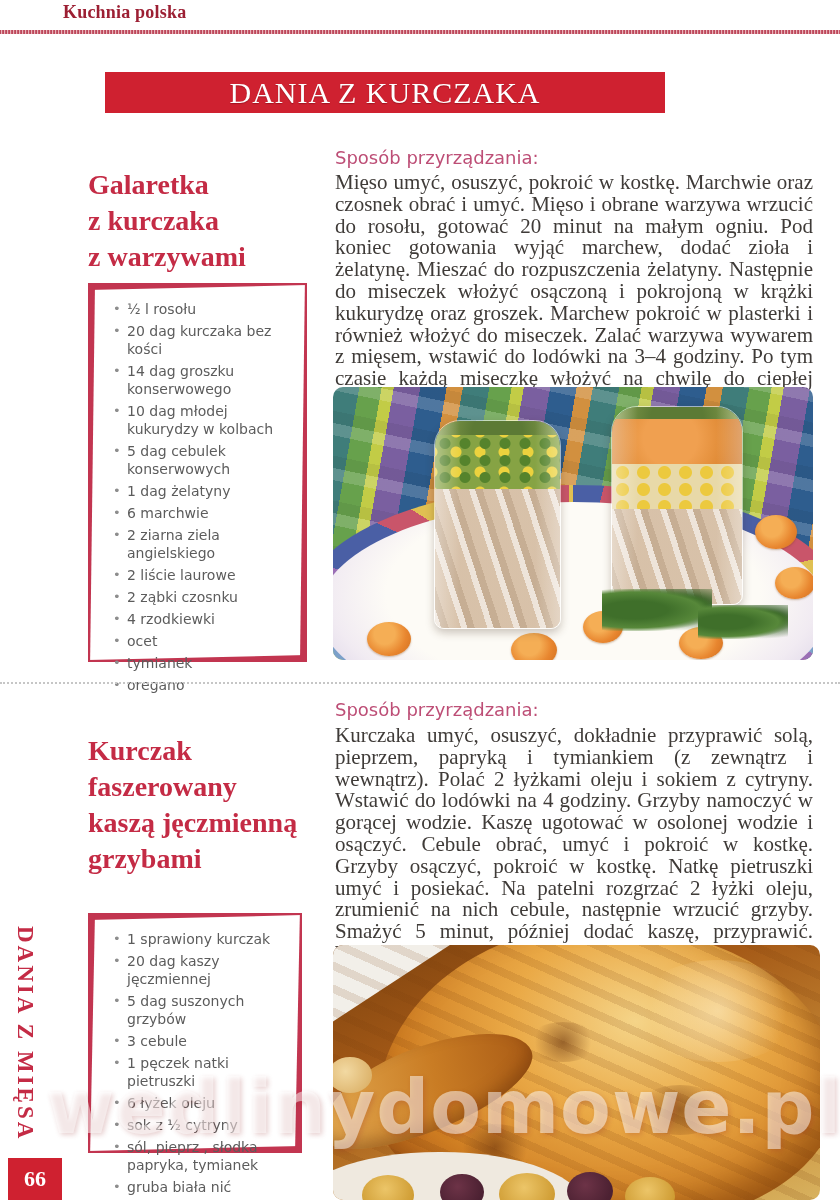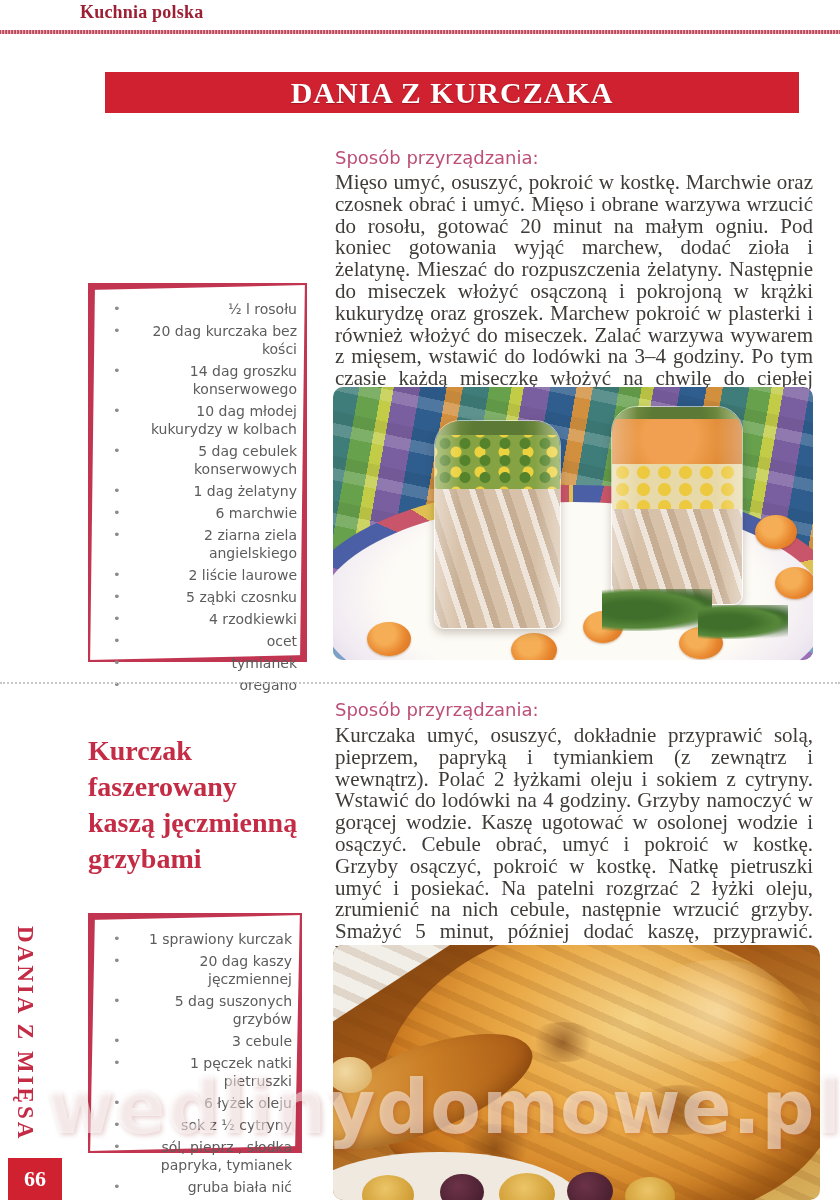--- a/index.html
+++ b/index.html
@@ -1,44 +1,44 @@
 <!DOCTYPE html>
 <html lang="pl" style="--accent-red: #cf2130; --frame-red: #c23550; --title-crimson: #c42b45; --heading-pink: #bd4e76; --body-text: #3f3b38; --ingredient-text: #5c5c5c; --header-maroon: #9c1f33;"><head>
 <meta charset="utf-8">
 <style>
   html,body{margin:0;padding:0;}
   body{width:840px;height:1200px;background:#ffffff;font-family:"Liberation Serif",serif;overflow:hidden;}
   .page{position:relative;width:840px;height:1200px;background:#fff;}
 
   
-  .kicker{position:absolute;left:80px;top:2px;font-size:18px;font-weight:bold;color:var(--header-maroon);letter-spacing:.2px;}
+  .kicker{position:absolute;left:63px;top:2px;font-size:18px;font-weight:bold;color:var(--header-maroon);letter-spacing:.2px;}
   .top-rule{position:absolute;left:0;top:30px;width:840px;height:4px;
     background:repeating-linear-gradient(90deg,#b9495b 0 1px,#e7b3ba 1px 2px,#c9596b 2px 3px);}
 
   
-  .banner{position:absolute;left:105px;top:72px;width:694px;height:41px;background:var(--accent-red);
-    color:#fff;font-weight:bold;font-size:30px;letter-spacing:1px;display:flex;align-items:center;justify-content:center;
+  .banner{position:absolute;left:105px;top:72px;width:560px;height:41px;background:var(--accent-red);
+    color:#fff;font-weight:normal;font-size:30px;letter-spacing:1px;display:flex;align-items:center;justify-content:center;
     text-shadow:0 1px 1px rgba(90,0,10,.4);}
 
   
   .r-title{position:absolute;width:250px;color:var(--title-crimson);font-weight:bold;font-size:28px;line-height:36px;}
   .r-title span{display:block;}
   .t1{left:88px;top:144px;}
   .t2{left:88px;top:710px;}
 
   
   .method-head{position:absolute;left:335px;width:478px;color:var(--heading-pink);
     font-family:"DejaVu Sans",sans-serif;font-size:18px;}
   .mh1{top:147px;} .mh2{top:699px;}
   .method{position:absolute;left:335px;width:478px;margin:0;color:var(--body-text);
     font-size:21px;line-height:21.8px;text-align:justify;}
   .m1{top:172px;} .m2{top:725px;}
 
   
-  .ingbox{position:absolute;left:88px;background:#fff;text-align:right;}
+  .ingbox{position:absolute;left:88px;background:#fff;}
   .box1{top:283px;width:219px;height:379px;}
   .box2{top:913px;width:214px;height:240px;}
   .fe{position:absolute;background:var(--frame-red);}
   .fe-top{top:0;left:0;right:0;height:7px;clip-path:polygon(0 0,100% 0,100% 30%,0 100%);}
   .fe-left{top:0;left:0;bottom:0;width:7px;clip-path:polygon(0 0,100% 0,30% 100%,0 100%);}
   .fe-bottom{bottom:0;left:0;right:0;height:7px;clip-path:polygon(0 70%,100% 0,100% 100%,0 100%);}
   .fe-right{top:0;right:0;bottom:0;width:7px;clip-path:polygon(70% 0,100% 0,100% 100%,0 100%);}
   .ingbox ul{margin:0;padding:17px 10px 10px 24px;list-style:none;}
   .ingbox li{position:relative;padding-left:15px;margin-bottom:4px;
     font-family:"DejaVu Sans",sans-serif;font-size:14px;line-height:18px;color:var(--ingredient-text);}
@@ -112,40 +112,45 @@
 </head>
 <body>
 
 <div class="page">
 
   <div class="kicker">Kuchnia polska</div>
   <div class="top-rule"></div>
 
   <div class="banner">DANIA Z KURCZAKA</div>
 
+  <h2 class="r-title t1">
+      <span>Galaretka</span>
+      <span>z kurczaka</span>
+      <span>z warzywami</span>
+    </h2>
 
   <div class="method-head mh1">Sposób przyrządzania:</div>
   <p class="method m1">Mięso umyć, osuszyć, pokroić w kostkę. Marchwie oraz czosnek obrać i umyć. Mięso i obrane warzywa wrzucić do rosołu, gotować 20 minut na małym ogniu. Pod koniec gotowania wyjąć marchew, dodać zioła i żelatynę. Mieszać do rozpuszczenia żelatyny. Następnie do miseczek włożyć osączoną i pokrojoną w krążki kukurydzę oraz groszek. Marchew pokroić w plasterki i również włożyć do miseczek. Zalać warzywa wywarem z mięsem, wstawić do lodówki na 3–4 godziny. Po tym czasie każdą miseczkę włożyć na chwilę do ciepłej wody, a następnie wyjąć galaretki. Każdą udekorować umytą i pokrojoną w plastry rzodkiewką i cebulkami. Podawać z octem.</p>
 
   <div class="ingbox box1">
     <div class="fe fe-top"></div>
     <div class="fe fe-left"></div>
     <div class="fe fe-bottom"></div>
     <div class="fe fe-right"></div>
     <ul>
         <li>½ l rosołu</li>
         <li>20 dag kurczaka bez kości</li>
         <li>14 dag groszku konserwowego</li>
         <li>10 dag młodej kukurydzy w kolbach</li>
         <li>5 dag cebulek konserwowych</li>
         <li>1 dag żelatyny</li>
         <li>6 marchwie</li>
         <li>2 ziarna ziela angielskiego</li>
         <li>2 liście laurowe</li>
-        <li>5 ząbki czosnku</li>
+        <li>2 ząbki czosnku</li>
         <li>4 rzodkiewki</li>
         <li>ocet</li>
         <li>tymianek</li>
         <li>oregano</li>
       </ul>
   </div>
 
   <div class="photo photo1">
     <div class="cloth"></div>
     <div class="cloth-ov"></div>

